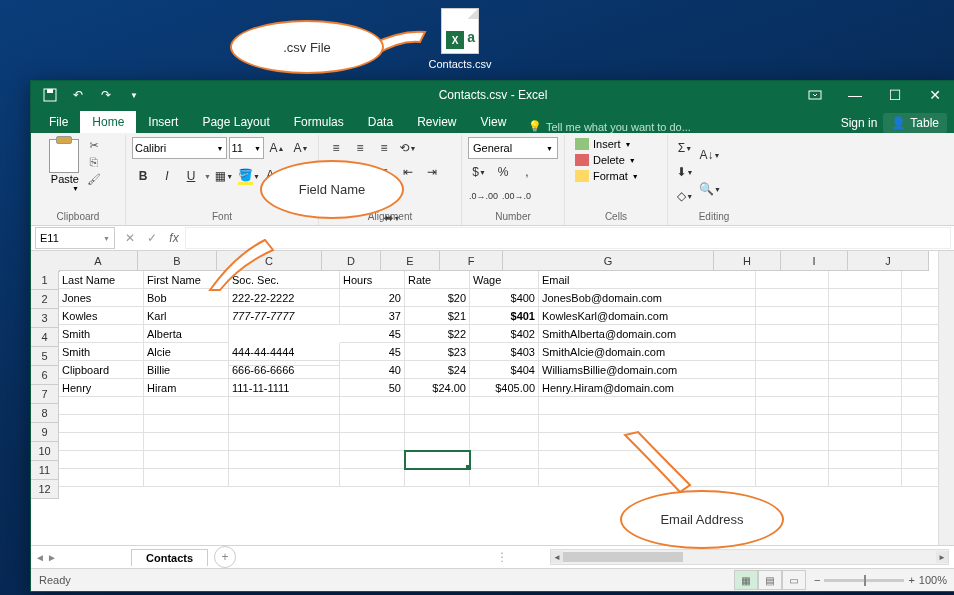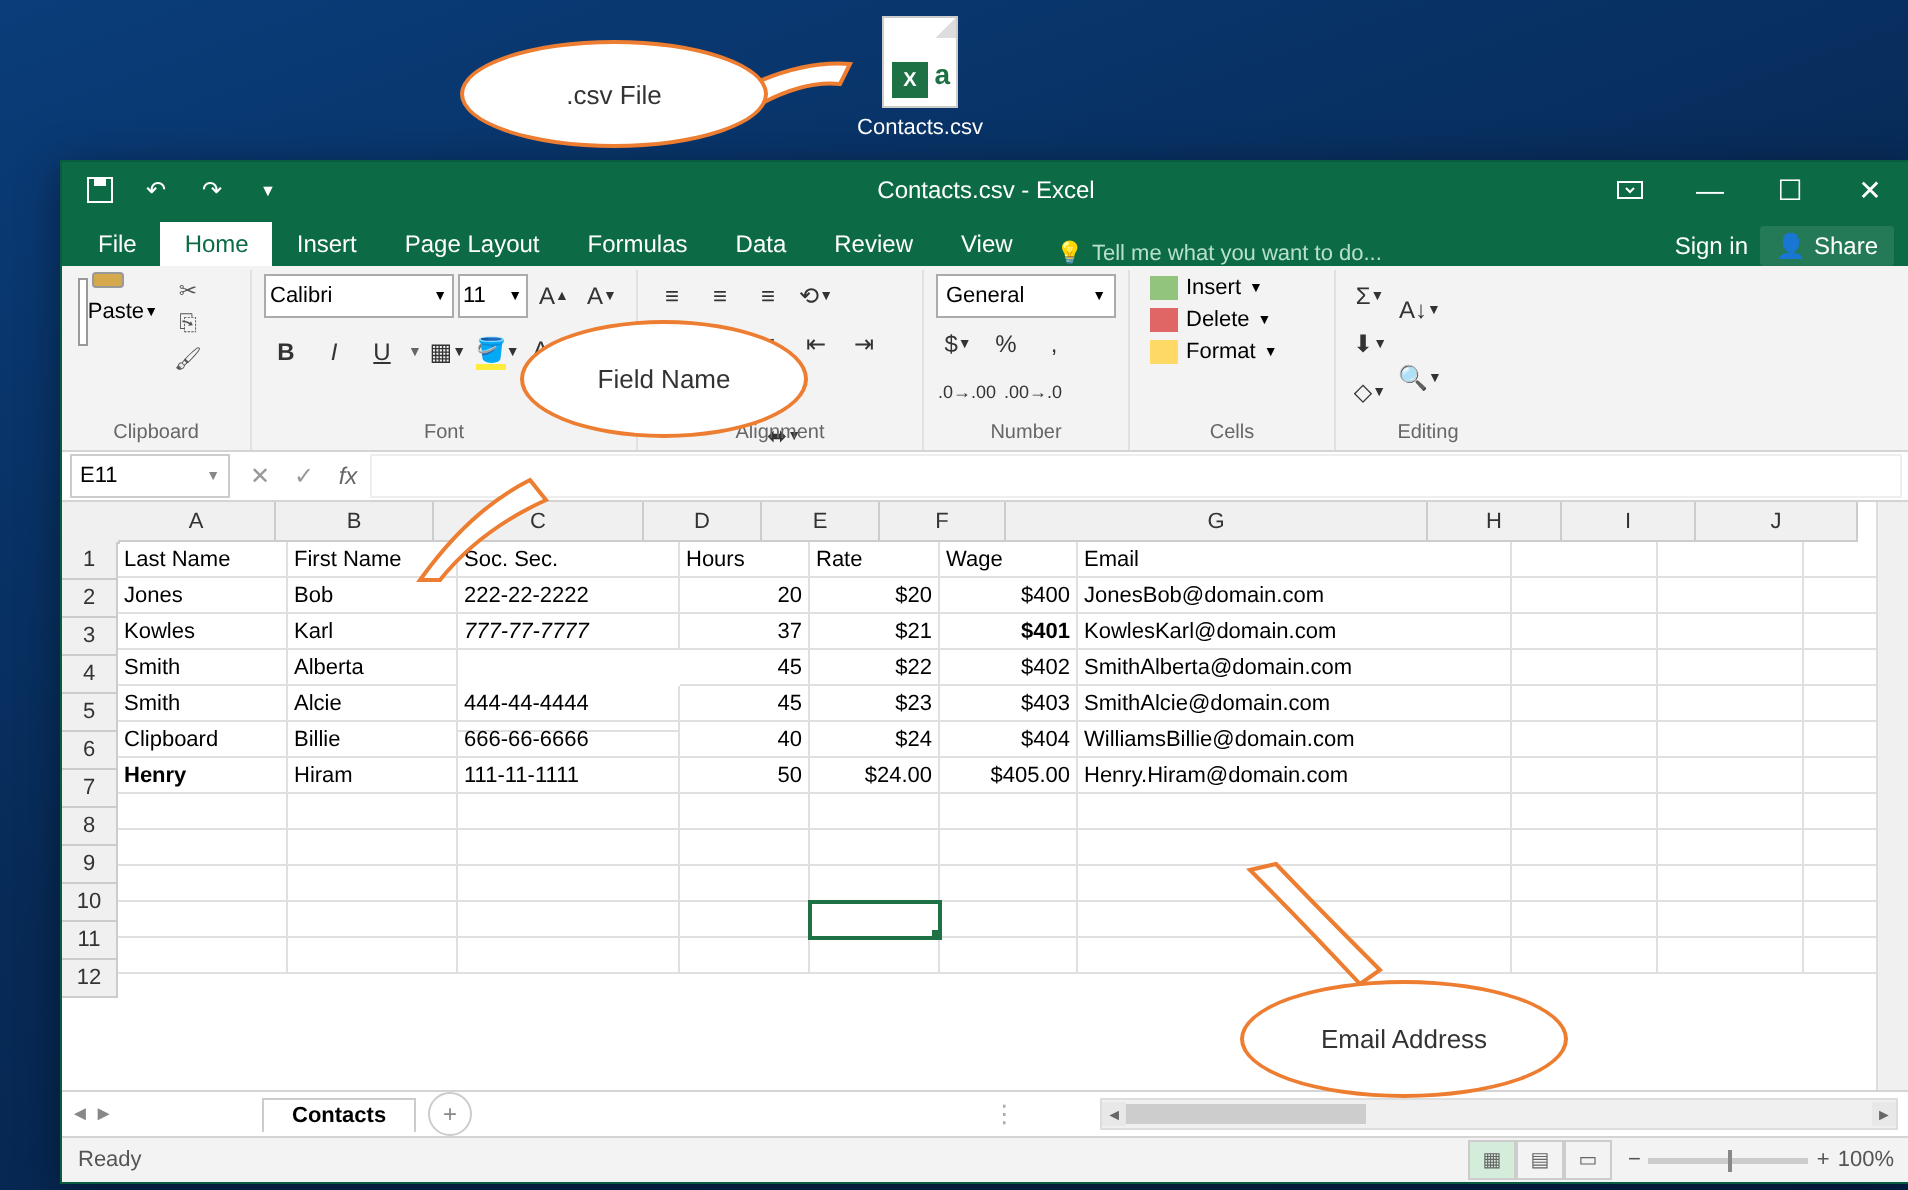--- a/index.html
+++ b/index.html
@@ -24,21 +24,21 @@
 .tabs{height:24px;background:#0c6b45;display:flex;align-items:flex-end;padding-left:6px;color:#fff;font-size:12px}
 .tab{padding:4px 12px;cursor:pointer}
 .tab.active{background:#fff;color:#0c6b45}
 .tellme{margin-left:10px;color:#b8e0cc;font-size:11px;display:flex;align-items:center;gap:4px}
 .tabs-right{margin-left:auto;display:flex;align-items:center;gap:6px;padding-right:8px}
 .share{background:rgba(255,255,255,.1);padding:3px 8px;border-radius:2px;display:flex;align-items:center;gap:4px}
 .ribbon{height:90px;background:#f3f3f3;border-bottom:1px solid #d4d4d4;display:flex;padding:2px 0 0}
 .group{border-right:1px solid #e1e1e1;padding:2px 6px 0;display:flex;flex-direction:column;position:relative}
 .group-label{font-size:10px;color:#666;text-align:center;padding:2px 0;position:absolute;bottom:1px;left:0;right:0}
 .group-body{flex:1;display:flex;align-items:flex-start;gap:4px}
-.paste-btn{display:flex;flex-direction:row;align-items:center;width:40px;cursor:pointer;padding:2px}
+.paste-btn{display:flex;flex-direction:column;align-items:flex-end;width:40px;cursor:pointer;padding:2px}
 .paste-icon{width:28px;height:32px;background:#fff;border:1px solid #999;position:relative}
 .paste-icon::before{content:"";position:absolute;top:-4px;left:6px;width:14px;height:6px;background:#d4a84b;border:1px solid #999;border-radius:2px}
 .mini-btns{display:flex;flex-direction:column;gap:1px}
 .mini{width:18px;height:16px;display:flex;align-items:center;justify-content:center;cursor:pointer;font-size:11px;color:#555}
 .font-row{display:flex;align-items:center;gap:2px;margin-bottom:4px}
 .font-sel{border:1px solid #ababab;background:#fff;height:20px;font-size:11px;padding:0 2px;display:flex;align-items:center}
 .font-name{width:90px}
 .font-size{width:30px}
 .rbtn{min-width:20px;height:20px;display:flex;align-items:center;justify-content:center;cursor:pointer;border:1px solid transparent;font-size:12px;color:#333}
 .vstack{display:flex;flex-direction:column;gap:2px}
@@ -156,21 +156,21 @@
     <div class="tab">Review</div>
     <div class="tab">View</div>
     <div class="tellme">
         <span>💡</span>
         <span>Tell me what you want to do...</span>
       </div>
     <div class="tabs-right">
       <div>Sign in</div>
       <div class="share">
           <span>👤</span>
-          <span>Share</span>
+          <span>Table</span>
         </div>
     </div>
   </div>
 
   <div class="ribbon">
     <div class="group" style="width:82px">
       <div class="group-body">
         <div class="paste-btn">
             <div class="paste-icon"></div>
             <span style="font-size:11px">Paste</span>
@@ -398,21 +398,21 @@
           <div class="cell" style="width: 104px;">666-66-6666</div>
           <div class="cell r" style="width: 58px;">40</div>
           <div class="cell r" style="width: 58px;">$24</div>
           <div class="cell r" style="width: 62px;">$404</div>
           <div class="cell" style="width: 210px;">WilliamsBillie@domain.com</div>
           <div class="cell" style="width: 66px;"></div>
           <div class="cell" style="width: 66px;"></div>
           <div class="cell" style="width: 80px;"></div>
         </div>
         <div class="row">
-          <div class="cell" style="width: 78px; font-weight: bold;">Henry</div>
+          <div class="cell" style="width: 78px;">Henry</div>
           <div class="cell" style="width: 78px;">Hiram</div>
           <div class="cell" style="width: 104px;">111-11-1111</div>
           <div class="cell r" style="width: 58px;">50</div>
           <div class="cell r" style="width: 58px;">$24.00</div>
           <div class="cell r" style="width: 62px;">$405.00</div>
           <div class="cell" style="width: 210px;">Henry.Hiram@domain.com</div>
           <div class="cell" style="width: 66px;"></div>
           <div class="cell" style="width: 66px;"></div>
           <div class="cell" style="width: 80px;"></div>
         </div>

